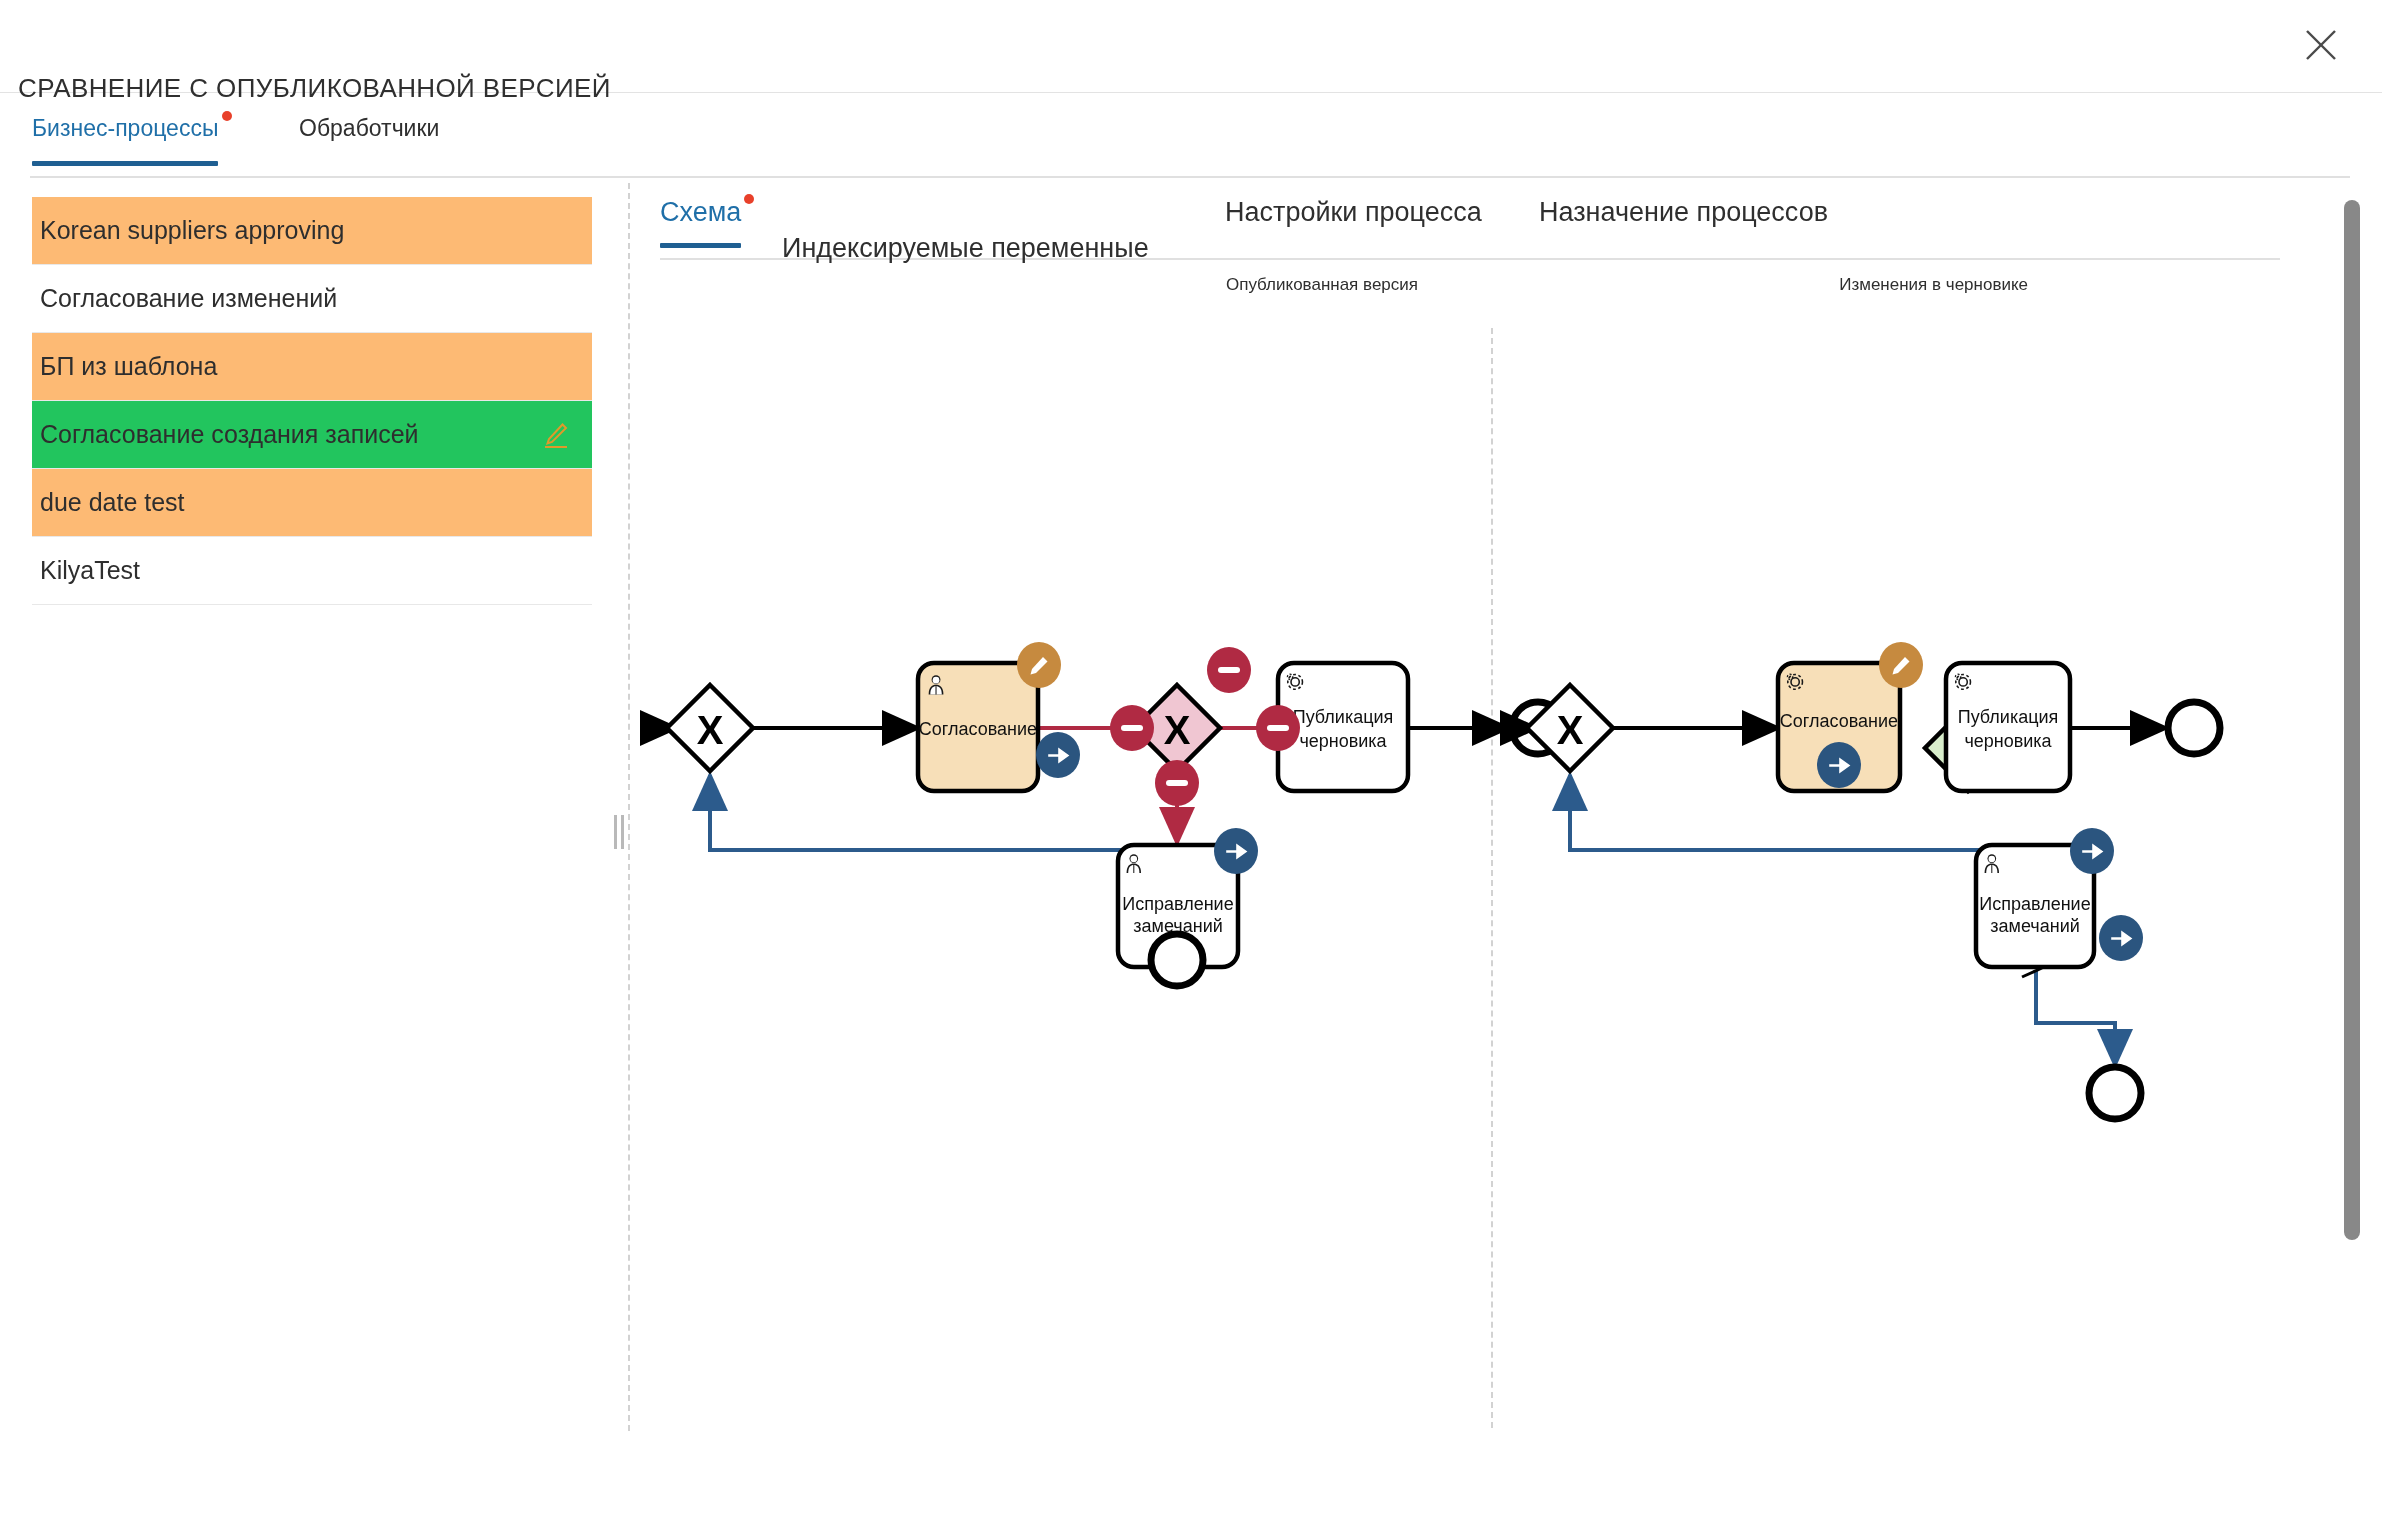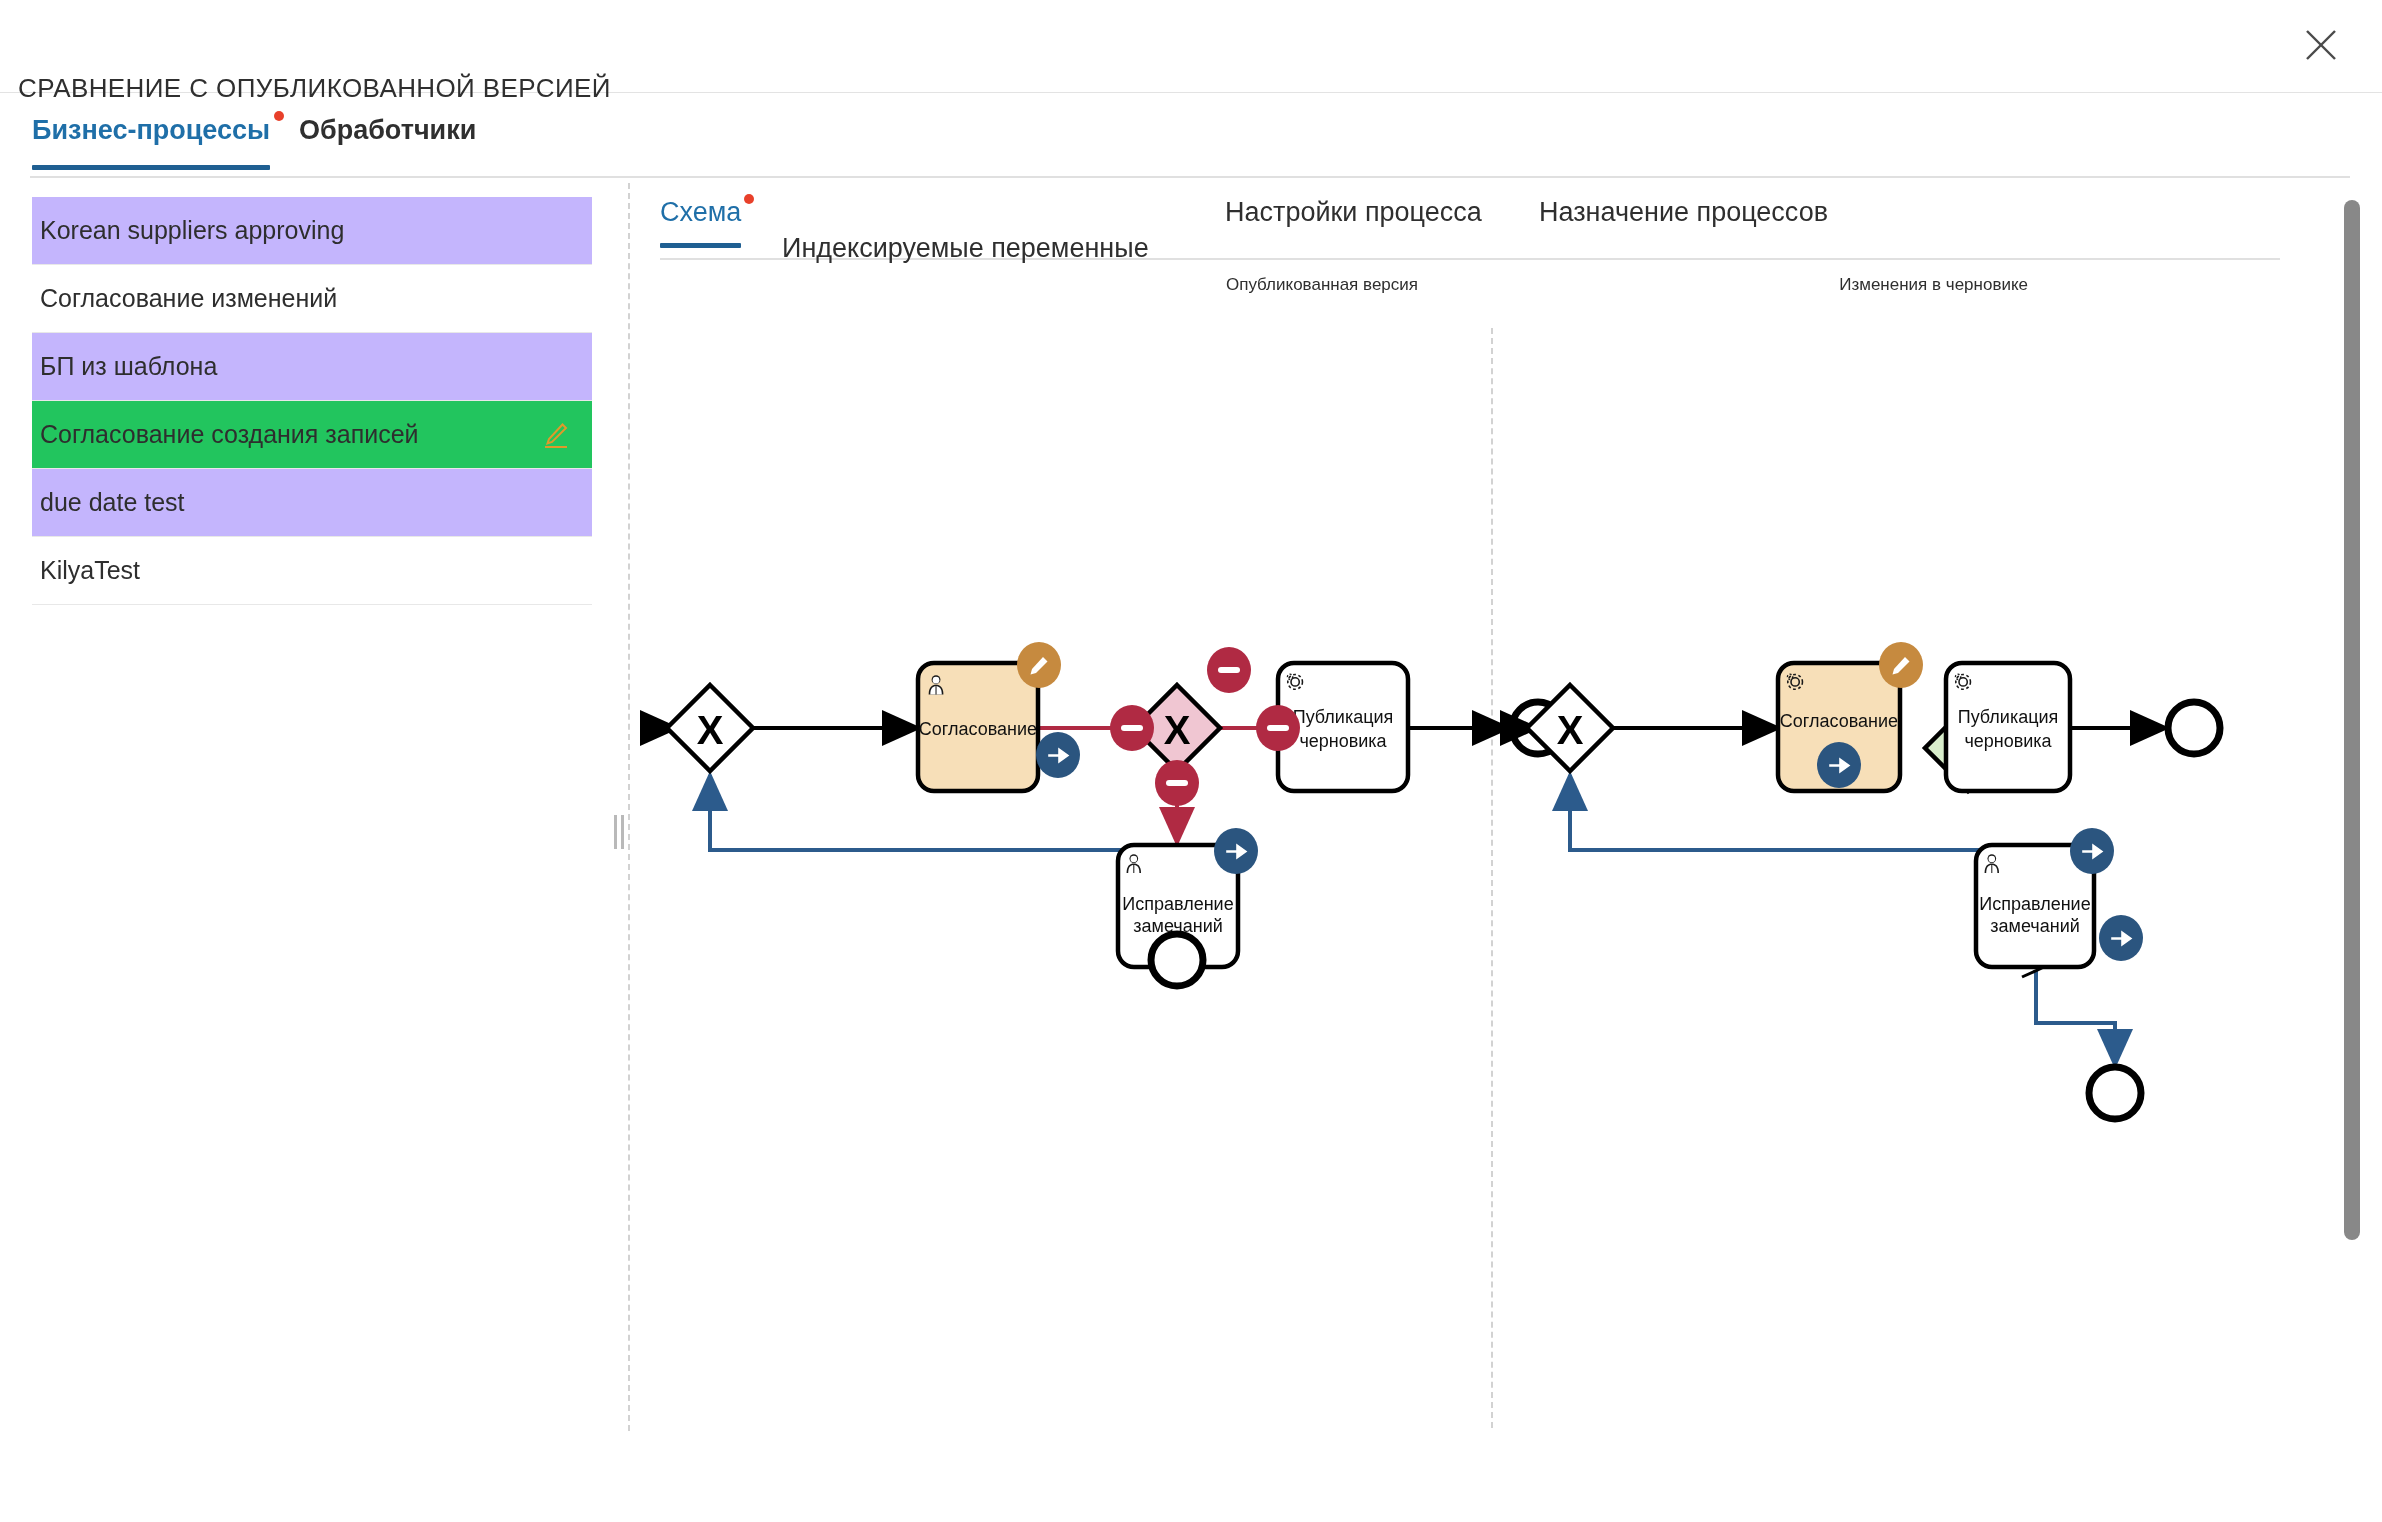--- a/index.html
+++ b/index.html
@@ -31,40 +31,40 @@
   .close-btn svg{display:block;}
 
   
   .toptabs{
     position:absolute;left:0;top:93px;width:2382px;height:85px;
   }
   .toptabs .rule{
     position:absolute;left:30px;top:83px;width:2320px;height:2px;background:#e0e0e0;
   }
   .toptab{
-    position:absolute;top:22px;font-size:27px;color:#2f2f2f;white-space:nowrap;cursor:pointer;font-weight:bold;
+    position:absolute;top:22px;font-size:23px;color:#2f2f2f;white-space:nowrap;cursor:pointer;
   }
   .toptab.active{color:#1f6fa8;}
   .toptab .ul{
     position:absolute;left:0;right:0;bottom:-24px;height:5px;background:#1f5f92;border-radius:1px;
   }
   .reddot{
     position:absolute;width:10px;height:10px;border-radius:50%;background:#e8402a;
   }
 
   
   .proclist{
     position:absolute;left:32px;top:197px;width:560px;
   }
   .proc-item{
     position:relative;height:68px;display:flex;align-items:center;
     padding:0 18px 0 8px;box-sizing:border-box;cursor:pointer;
     border-bottom:1px solid #e8e8e8;
   }
-  .proc-item.alt{background:#c4b5fd;}
+  .proc-item.alt{background:#fdba74;}
   .proc-item.selected{background:#22c55e;}
   .proc-item.plain{background:#ffffff;}
   .proc-label{font-size:25px;color:#2e2e2e;white-space:nowrap;}
   .proc-edit{
     position:absolute;right:22px;top:50%;transform:translateY(-50%);
     width:28px;height:28px;cursor:pointer;
   }
 
   
   .pane-sep{

